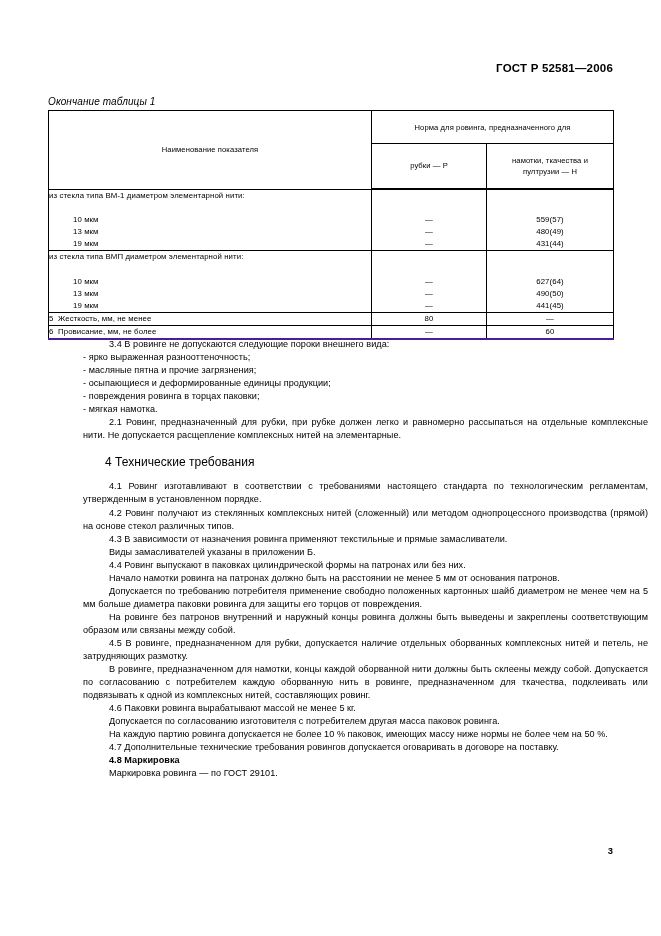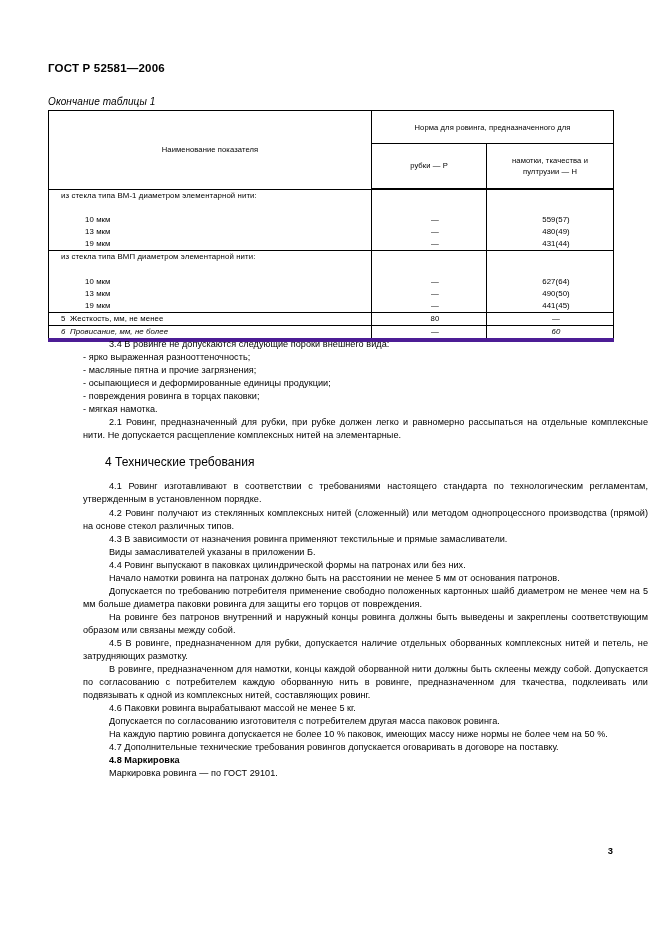--- a/index.html
+++ b/index.html
@@ -22,21 +22,21 @@
     height: 936px;
     background: #fff;
   }
 
   
   .doc-header {
     position: absolute;
     left: 48px;
     top: 62px;
     width: 565px;
-    text-align: left;
+    text-align: right;
     font-size: 11.5px;
     font-weight: bold;
     letter-spacing: 0.2px;
   }
 
   
   .table-caption {
     position: absolute;
     left: 48px;
     top: 96px;
@@ -73,42 +73,41 @@
   .th-span { height: 22px; }
   .th-sub  { height: 34px; line-height: 1.5; }
 
   .col-name { width: 323px; }
   .col-p    { width: 115px; }
   .col-h    { width: 127px; }
 
   table.spec tbody td {
     font-size: 7.8px;
     letter-spacing: 0.1px;
-    padding-left: 12px;
   }
   td.name-cell {
     padding: 3px 0 3px 18px;
     line-height: 1.55;
   }
   td.name-cell .idx {
     display: inline-block;
     width: 9px;
   }
   td.name-cell .sub {
     padding-left: 24px;
     display: block;
   }
   td.val-cell {
     text-align: center;
     line-height: 1.55;
     padding: 3px 0;
   }
   .blankline { visibility: hidden; }
   .grp-head { display: block; }
-  tr.lastrow td { border-bottom: 4px solid #4c1d95; font-style: italic; }
+  tr.lastrow td { border-bottom: 2px solid #4c1d95; }
   table.spec thead tr.hdr-bottom th { border-bottom: 2px solid #000; }
 
   
   .body {
     position: absolute;
     left: 48px;
     top: 338px;
     width: 565px;
     font-size: 9.1px;
     line-height: 13.05px;

